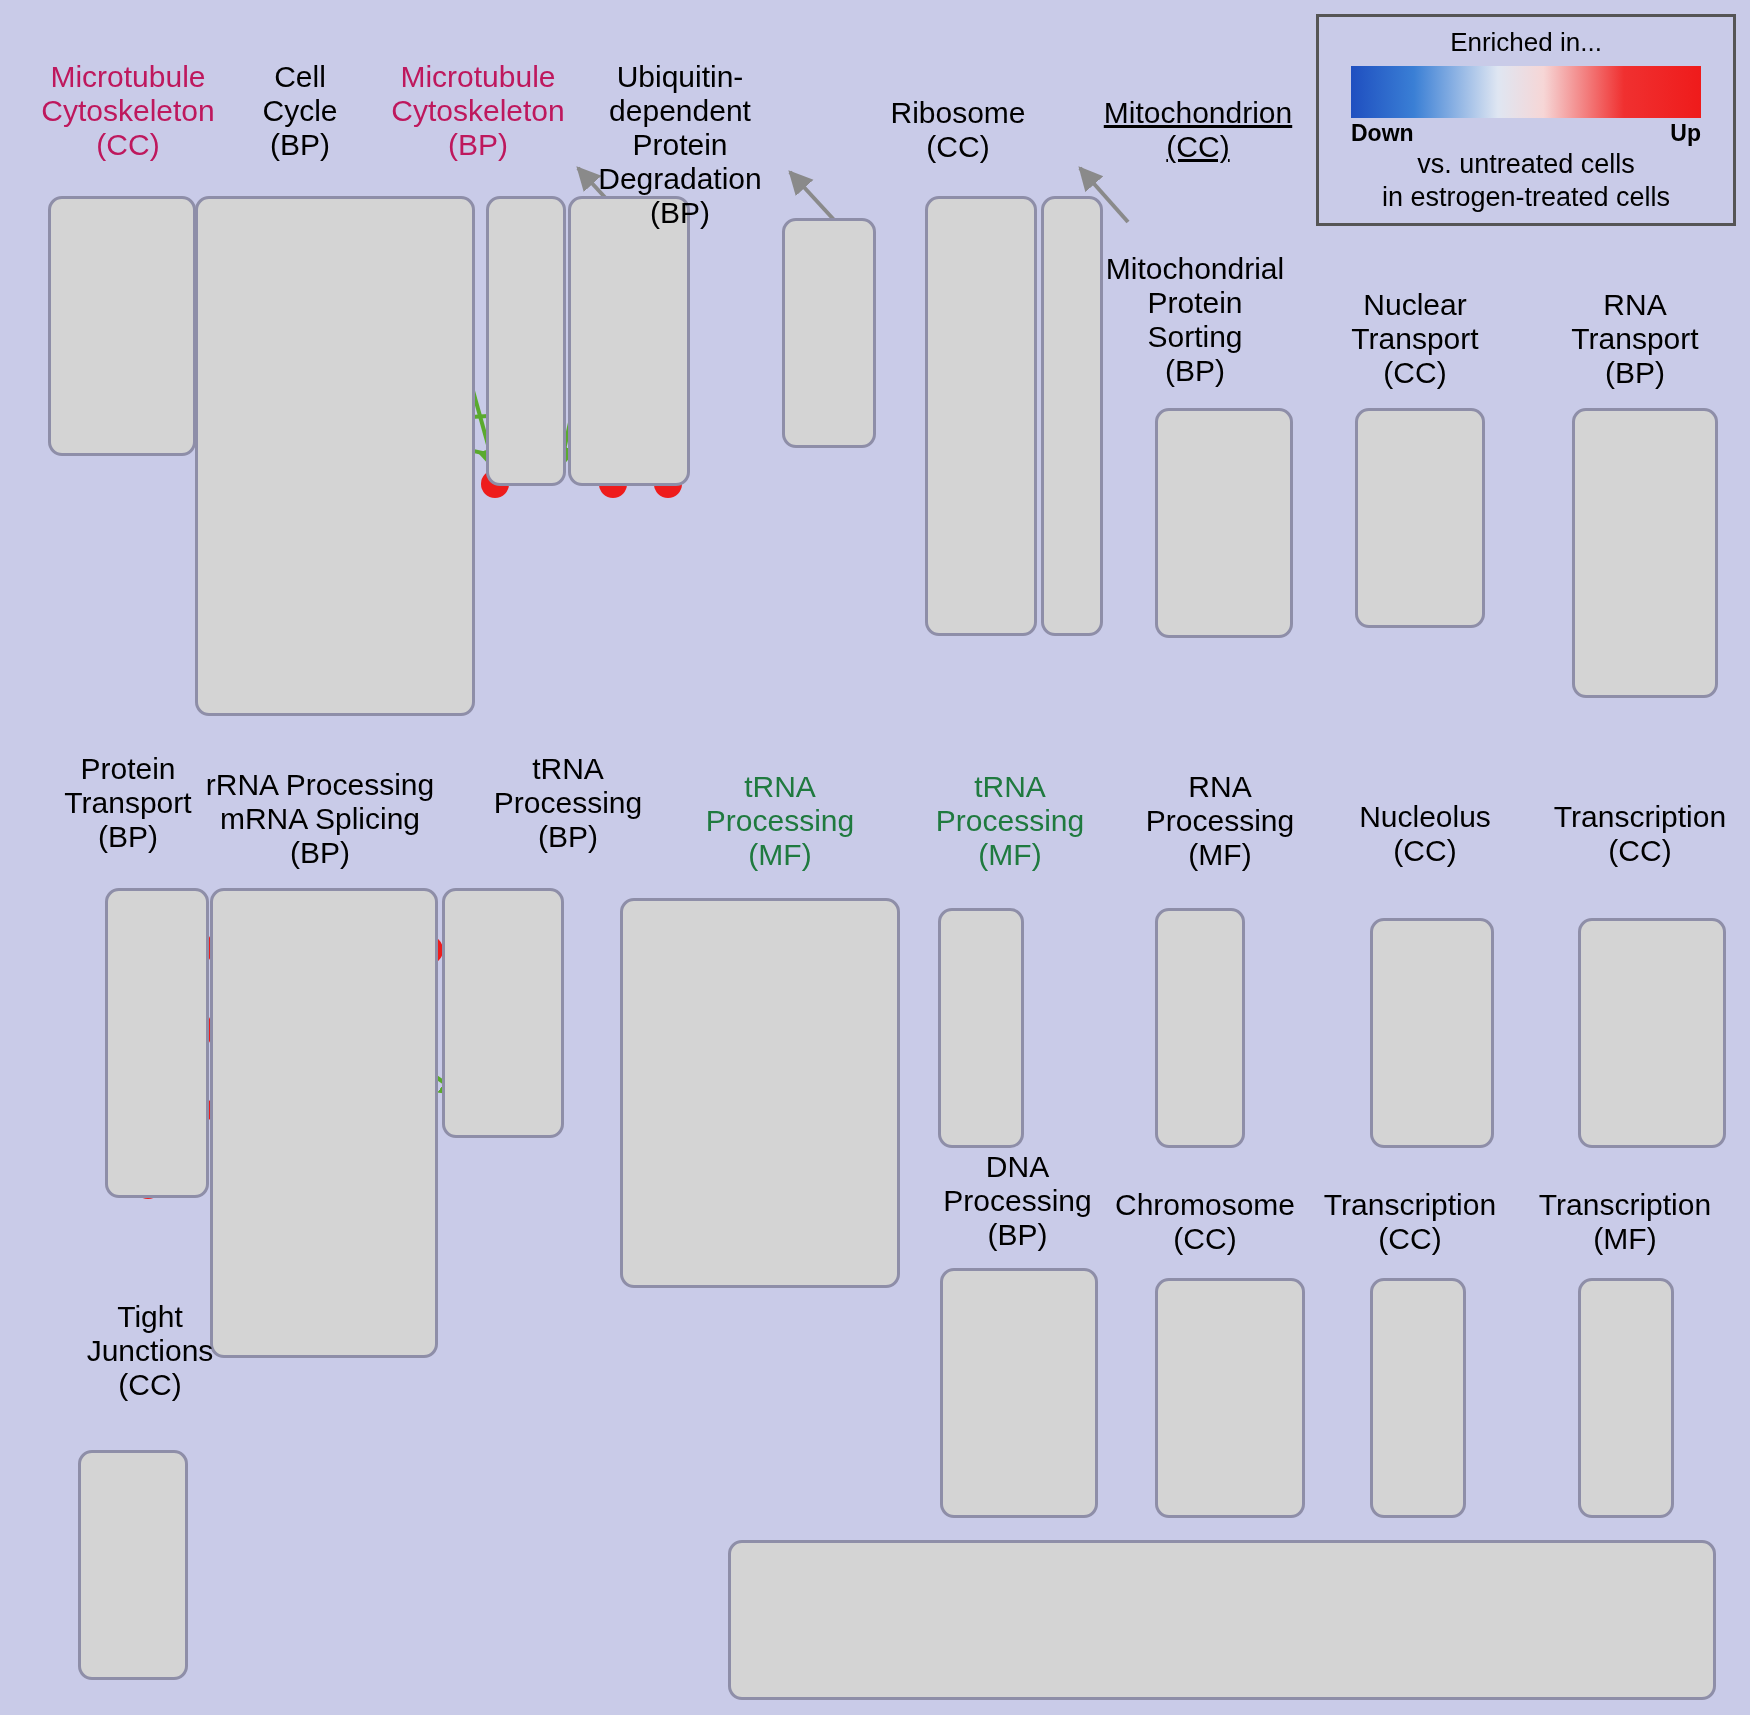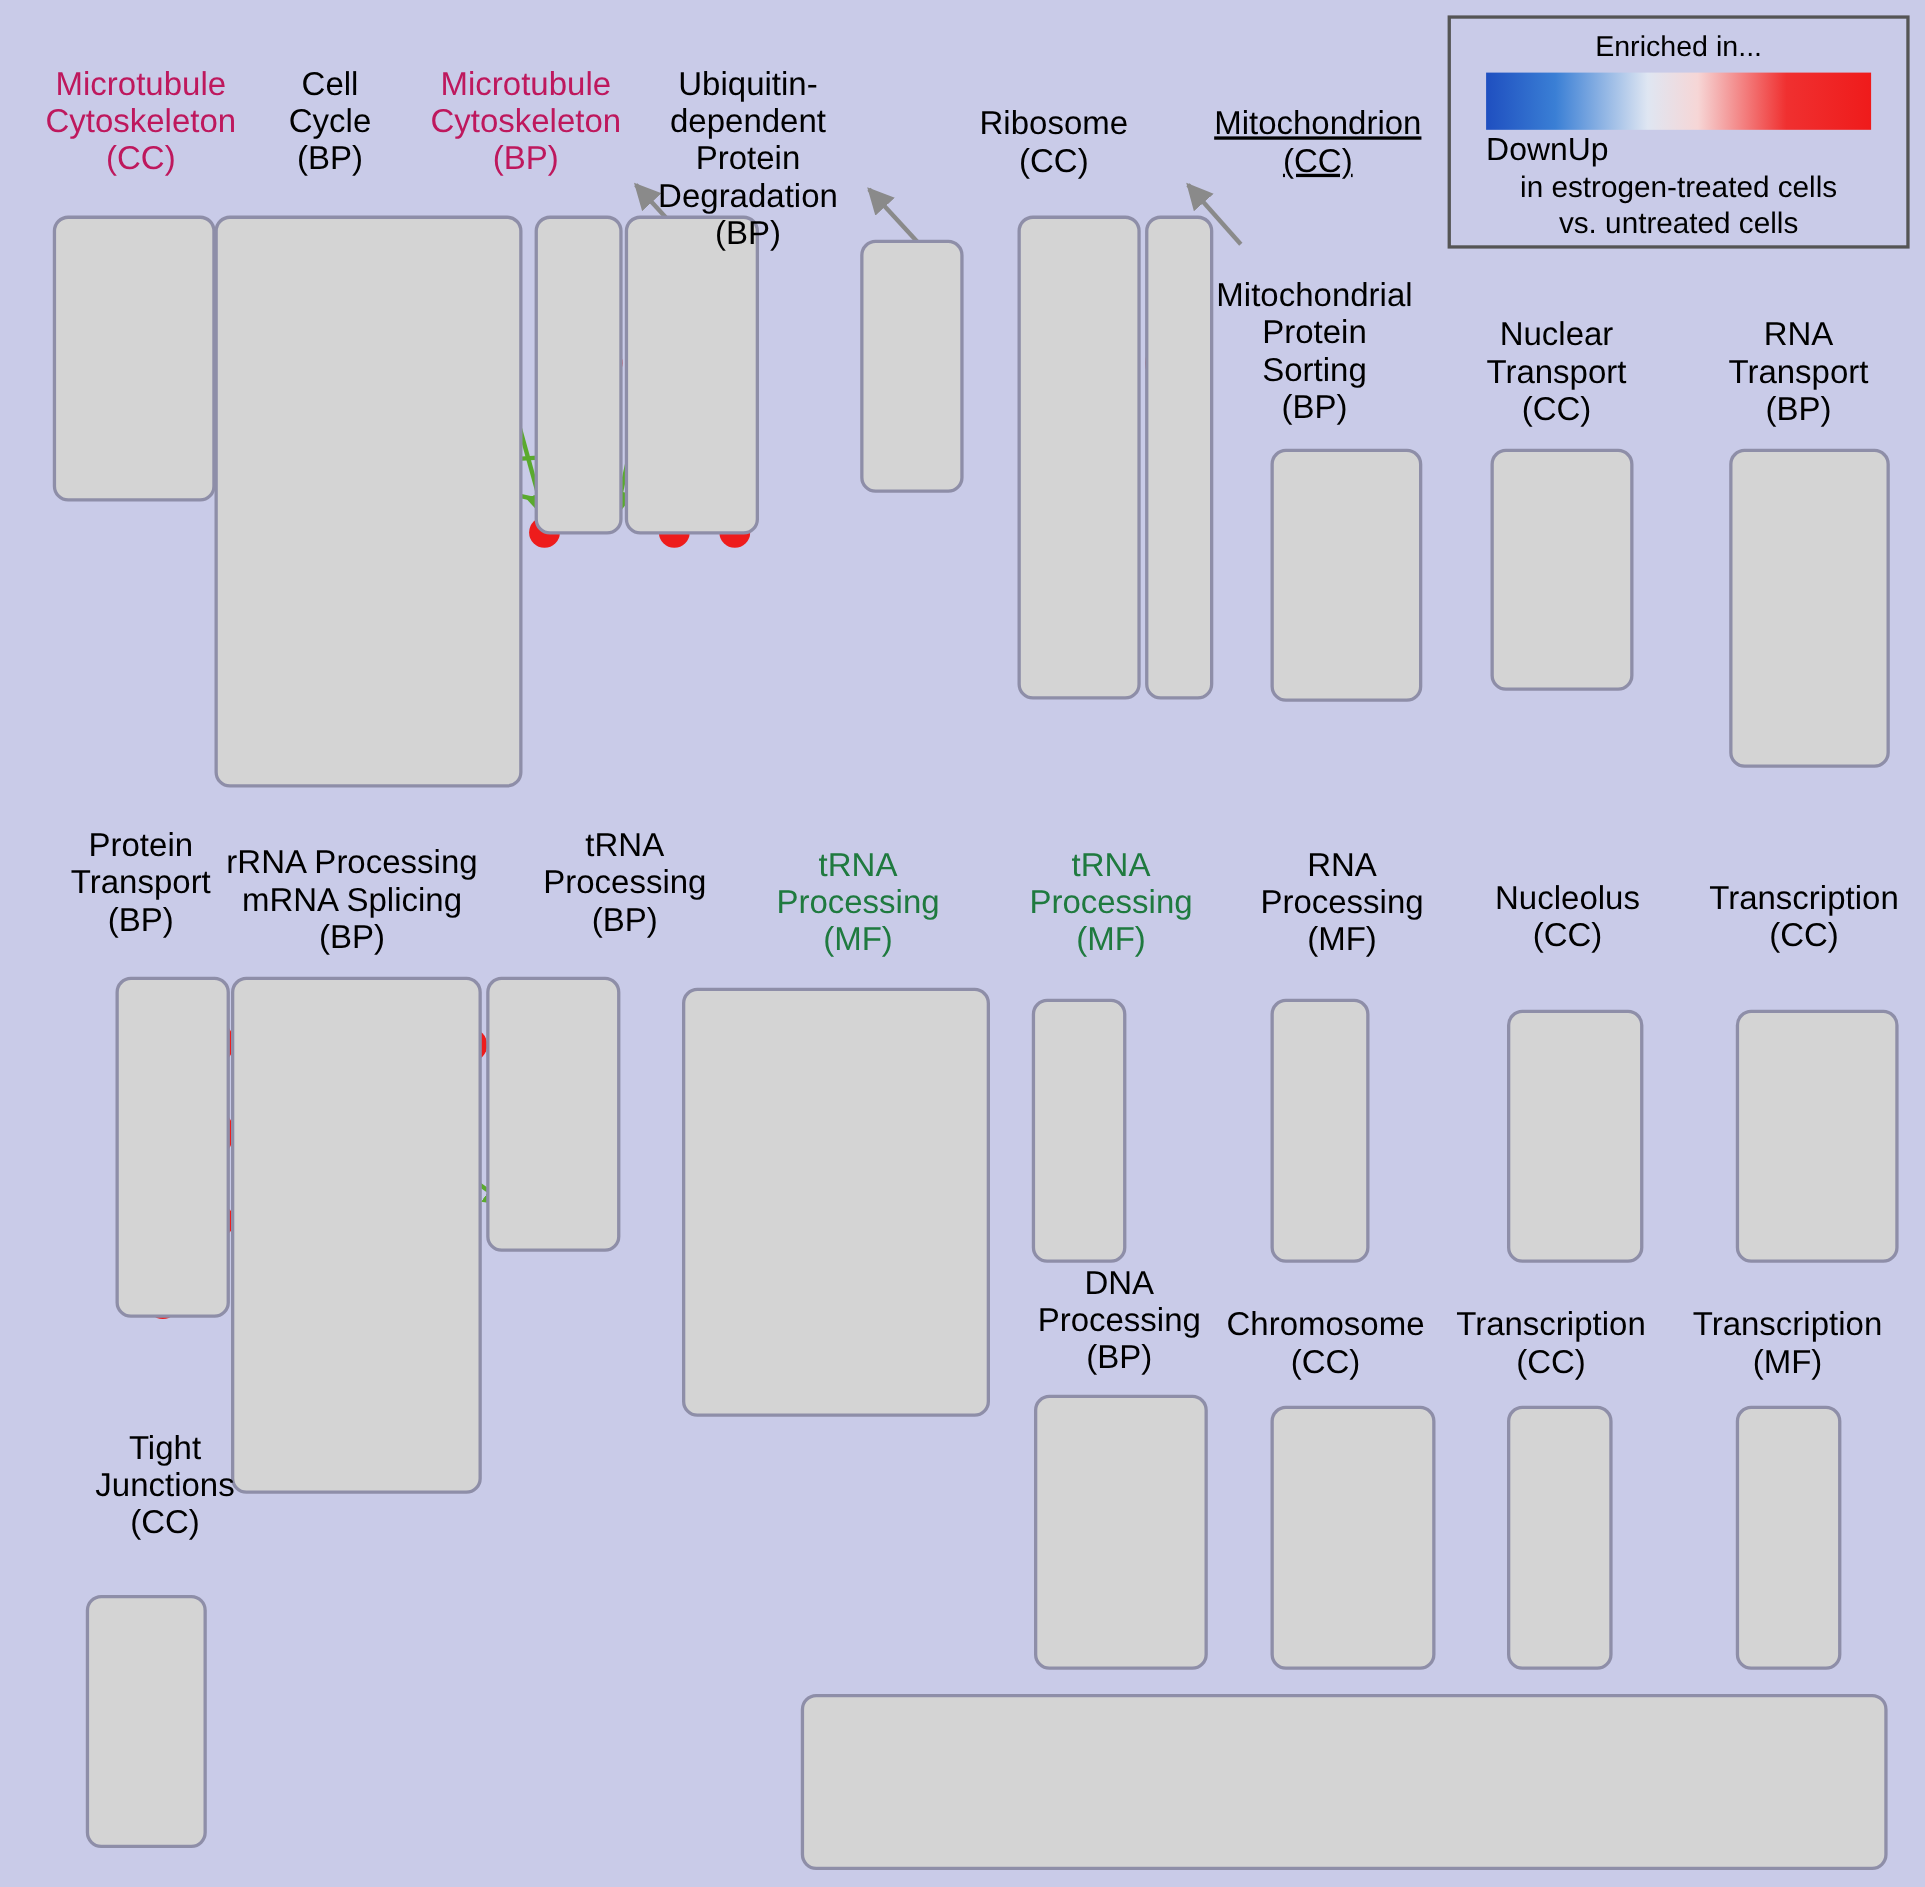--- a/index.html
+++ b/index.html
@@ -35,21 +35,21 @@
     background:#c9cbe8;
     border:3px solid #555;
     box-sizing:border-box;
     text-align:center;
   }
   .legend-title{font-size:26px;margin-top:10px;}
   .legend-bar{
     width:350px;height:52px;margin:8px auto 2px auto;
     background:linear-gradient(to right,#1f4fc0 0%,#3a7fd5 18%,#dfe6f2 42%,#f6d6d6 55%,#f03030 78%,#ef1b1b 100%);
   }
-  .legend-ends{width:350px;margin:0 auto;display:flex;justify-content:flex-start;font-size:29px;}
+  .legend-ends{width:350px;margin:0 auto;display:flex;justify-content:space-between;font-size:23px;font-weight:bold;}
   .legend-sub{font-size:27px;line-height:31px;margin-top:2px;}
   .bigtext{
     position:absolute;
     font-size:30px;
     line-height:38px;
     color:#000;
     white-space:pre;
   }
   svg{position:absolute;left:0;top:0;width:1750px;height:1715px;pointer-events:none;}
 </style>
@@ -435,17 +435,17 @@
     </div>
 
 
   <div class="legend">
     <div class="legend-title">Enriched in...</div>
     <div class="legend-bar"></div>
     <div class="legend-ends">
       <span>Down</span>
       <span>Up</span>
     </div>
+    <div class="legend-sub">vs. untreated cells</div>
     <div class="legend-sub">in estrogen-treated cells</div>
-    <div class="legend-sub">vs. untreated cells</div>
   </div>
 
 </div>
 
 </body></html>

